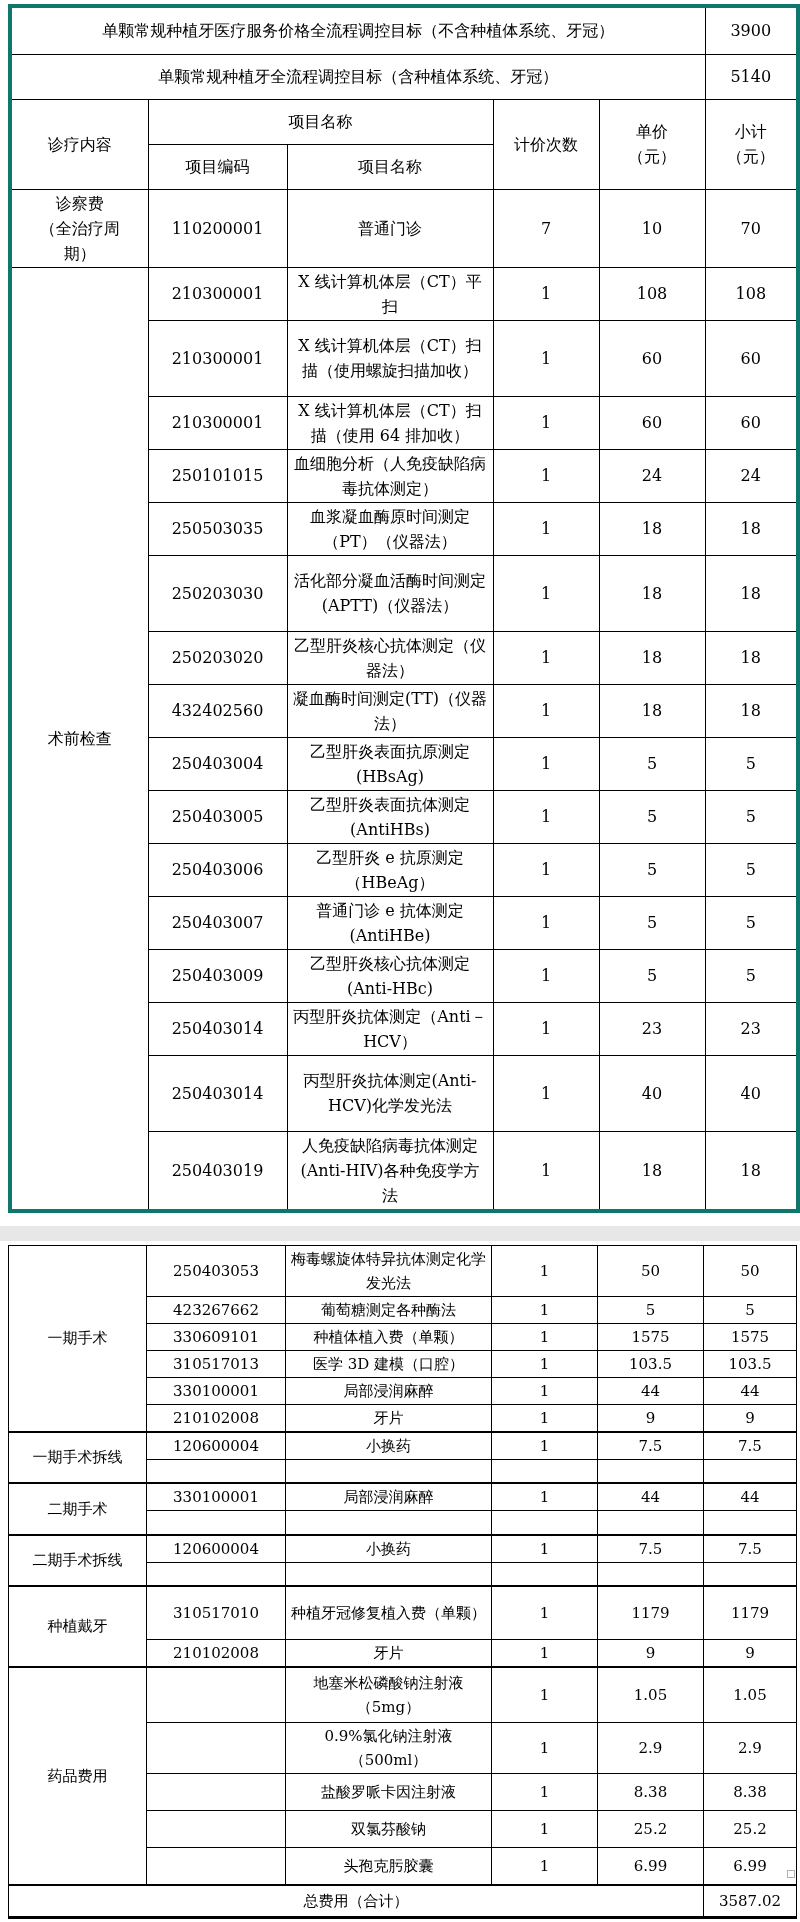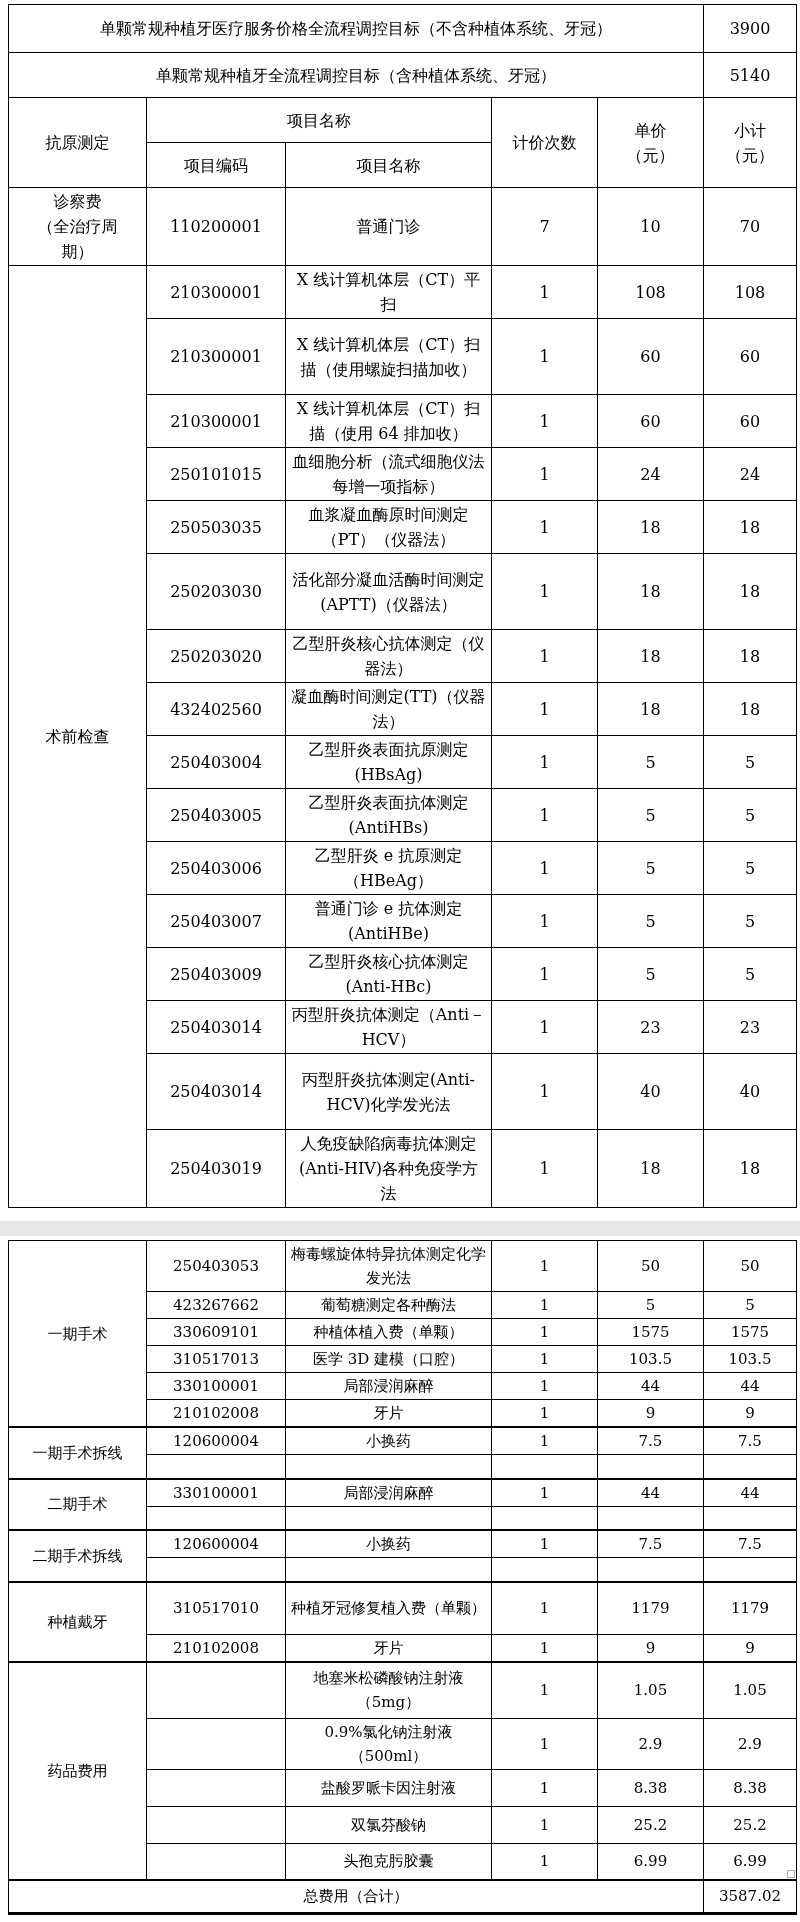--- a/index.html
+++ b/index.html
@@ -2,21 +2,21 @@
 <html><head>
 <meta charset="utf-8">
 <style>
   html,body { margin:0; padding:0; }
   body {
     width:800px; height:1922px; background:#ffffff; color:#000;
     font-family:"DejaVu Serif","Liberation Serif",serif;
   }
   .page { position:relative; width:800px; height:1922px; overflow:hidden; }
   table { border-collapse:collapse; table-layout:fixed; width:788px; margin-left:8px; }
-  .t1 { margin-top:4px; border:1px solid #0f766e; }
+  .t1 { margin-top:4px; border:4px solid #0f766e; }
   .t2 { border:1px solid #000; border-bottom:3px solid #000; }
   td {
     border:1px solid #000; text-align:center; vertical-align:middle;
     padding:1px 5px; white-space:pre-line; word-break:break-word; overflow:hidden;
   }
   .t1 td { font-size:16px; line-height:25px; }
   .t2 td { font-size:15px; line-height:24px; }
   tr.sep > td { border-top:2px solid #000; }
   
   .rt1 { height:48px; } .rt2 { height:45px;margin-top:12px; }
@@ -51,21 +51,21 @@
     <tbody>
       <tr class="rt1">
         <td colspan="5">单颗常规种植牙医疗服务价格全流程调控目标（不含种植体系统、牙冠）</td>
         <td>3900</td>
       </tr>
       <tr class="rt2">
         <td colspan="5">单颗常规种植牙全流程调控目标（含种植体系统、牙冠）</td>
         <td>5140</td>
       </tr>
       <tr class="rh">
-        <td rowspan="2">抗原测定</td>
+        <td rowspan="2">诊疗内容</td>
         <td colspan="2">项目名称</td>
         <td rowspan="2">计价次数</td>
         <td rowspan="2">单价
 （元）</td>
         <td rowspan="2">小计
 （元）</td>
       </tr>
       <tr class="rh">
         <td>项目编码</td>
         <td>项目名称</td>
@@ -99,21 +99,21 @@
       </tr>
       <tr class="r2">
         <td>210300001</td>
         <td>X 线计算机体层（CT）扫描（使用 64 排加收）</td>
         <td>1</td>
         <td>60</td>
         <td>60</td>
       </tr>
       <tr class="r2">
         <td>250101015</td>
-        <td>血细胞分析（流式细胞仪法每增一项指标）</td>
+        <td>血细胞分析（人免疫缺陷病毒抗体测定）</td>
         <td>1</td>
         <td>24</td>
         <td>24</td>
       </tr>
       <tr class="r2">
         <td>250503035</td>
         <td>血浆凝血酶原时间测定（PT）（仪器法）</td>
         <td>1</td>
         <td>18</td>
         <td>18</td>

